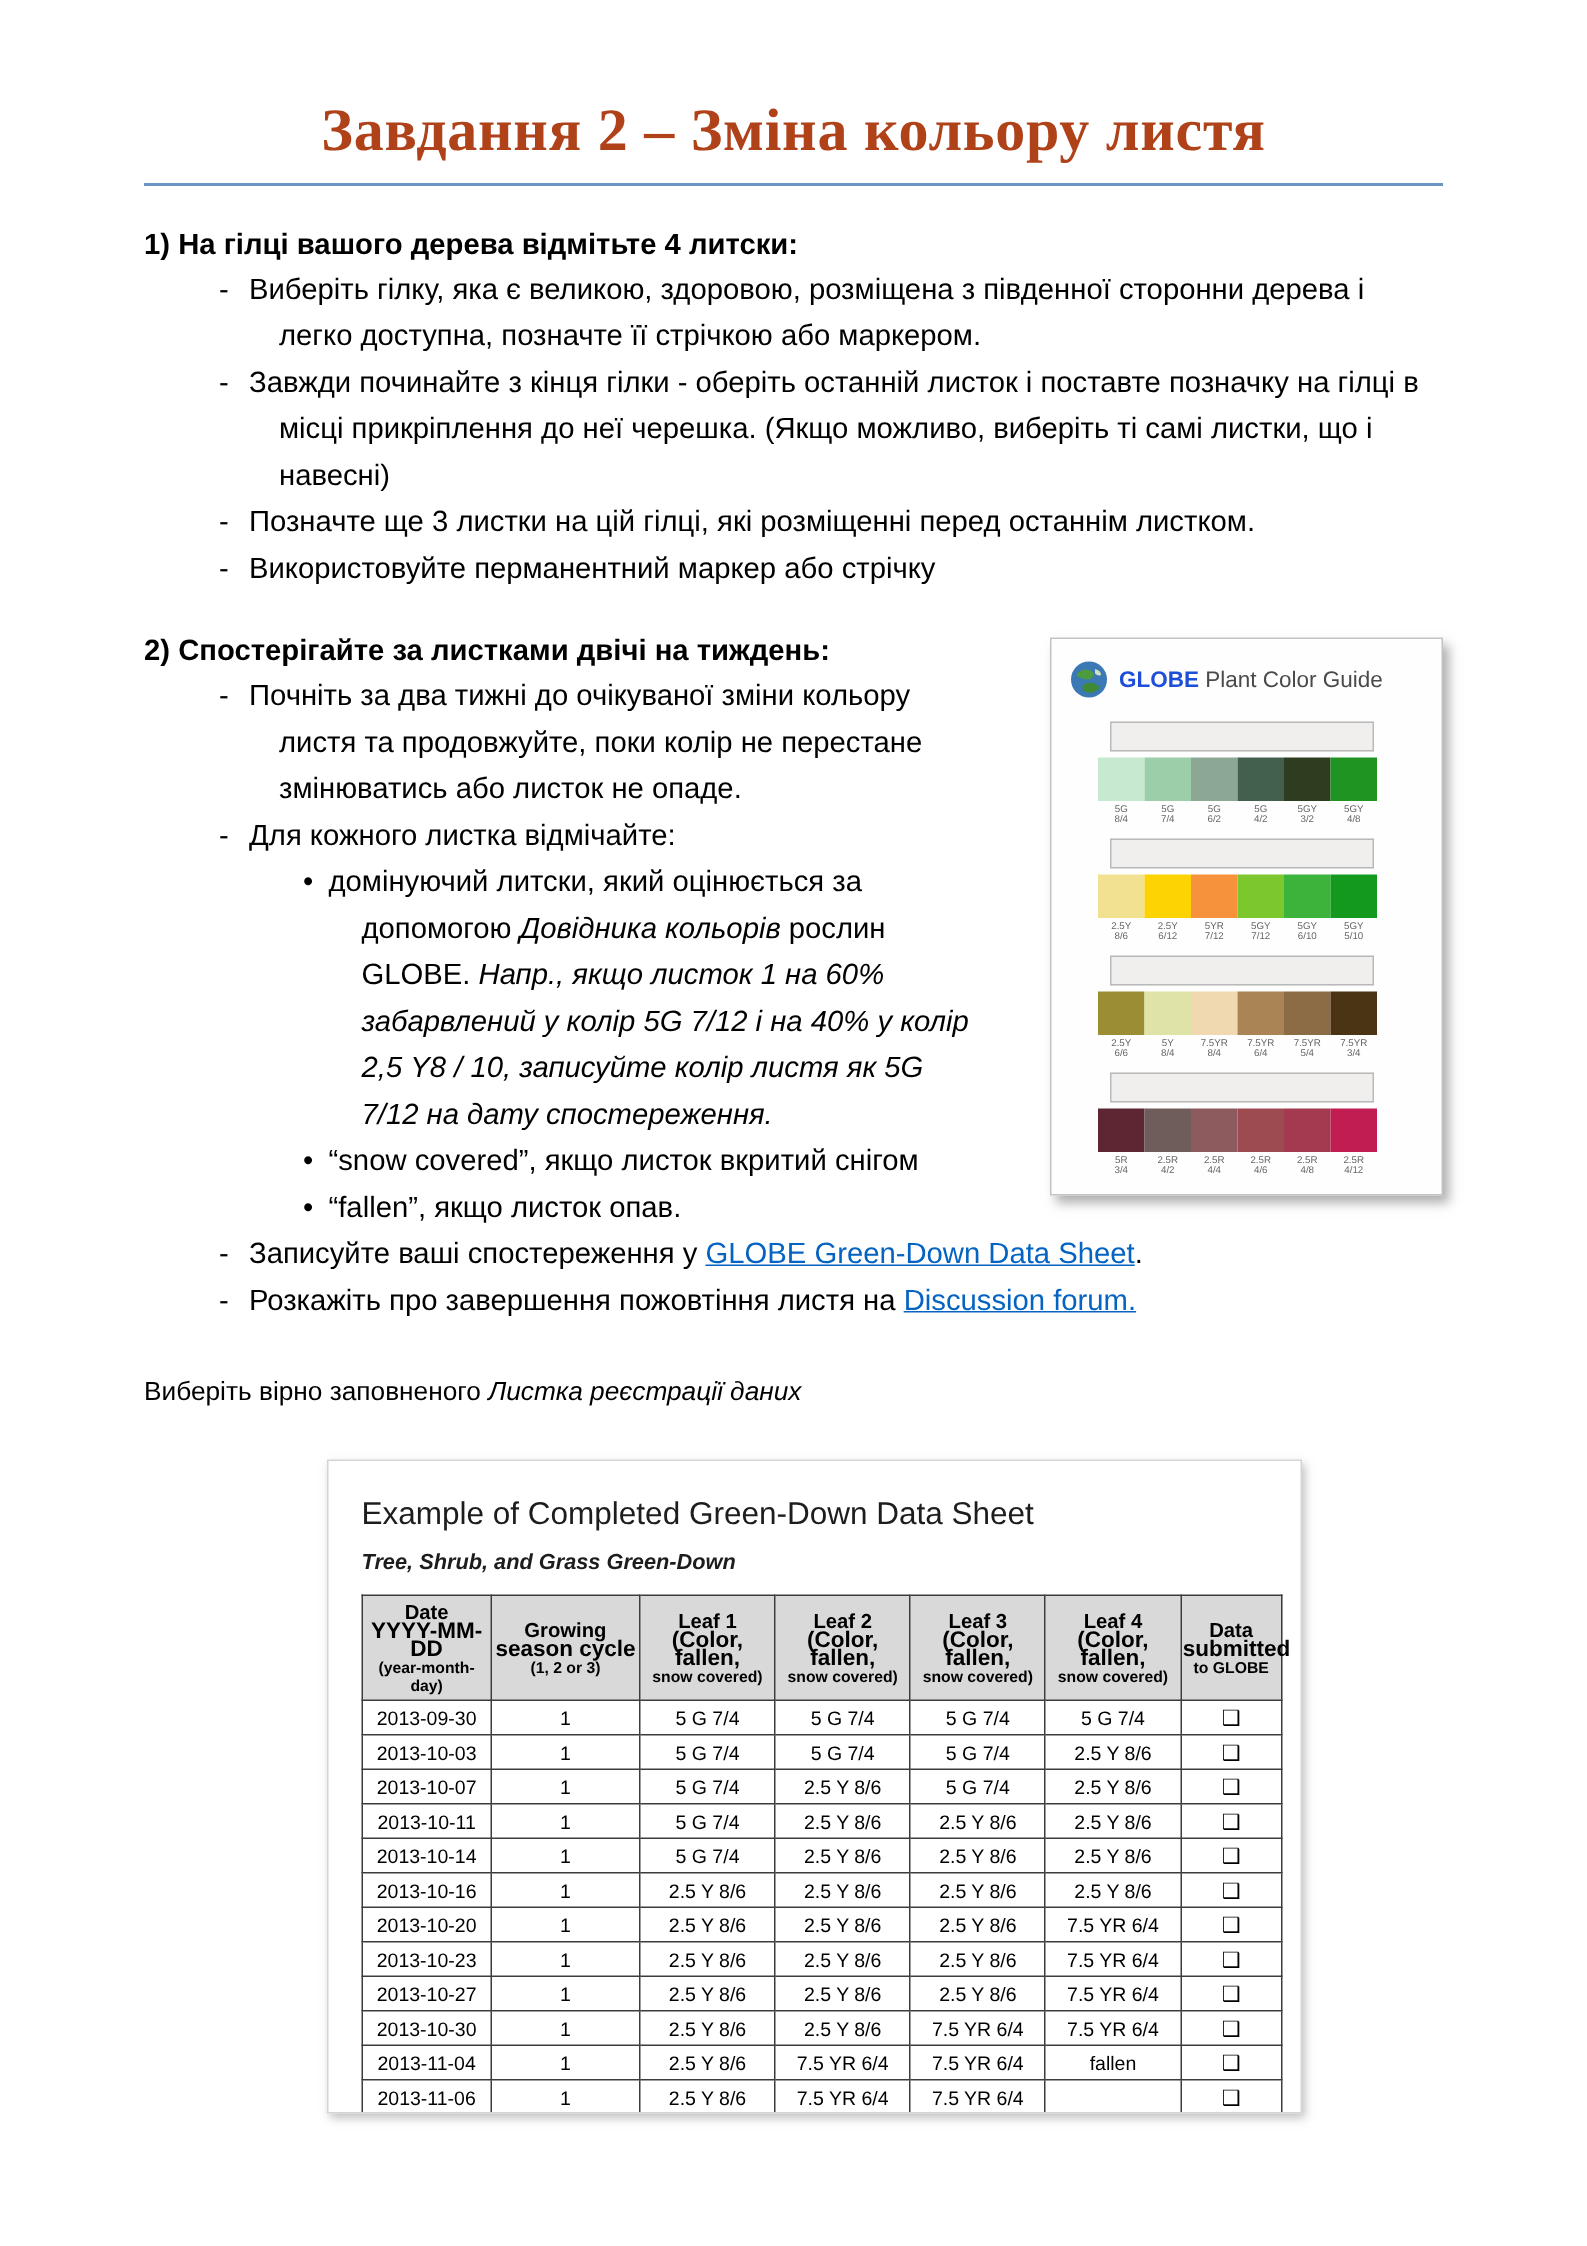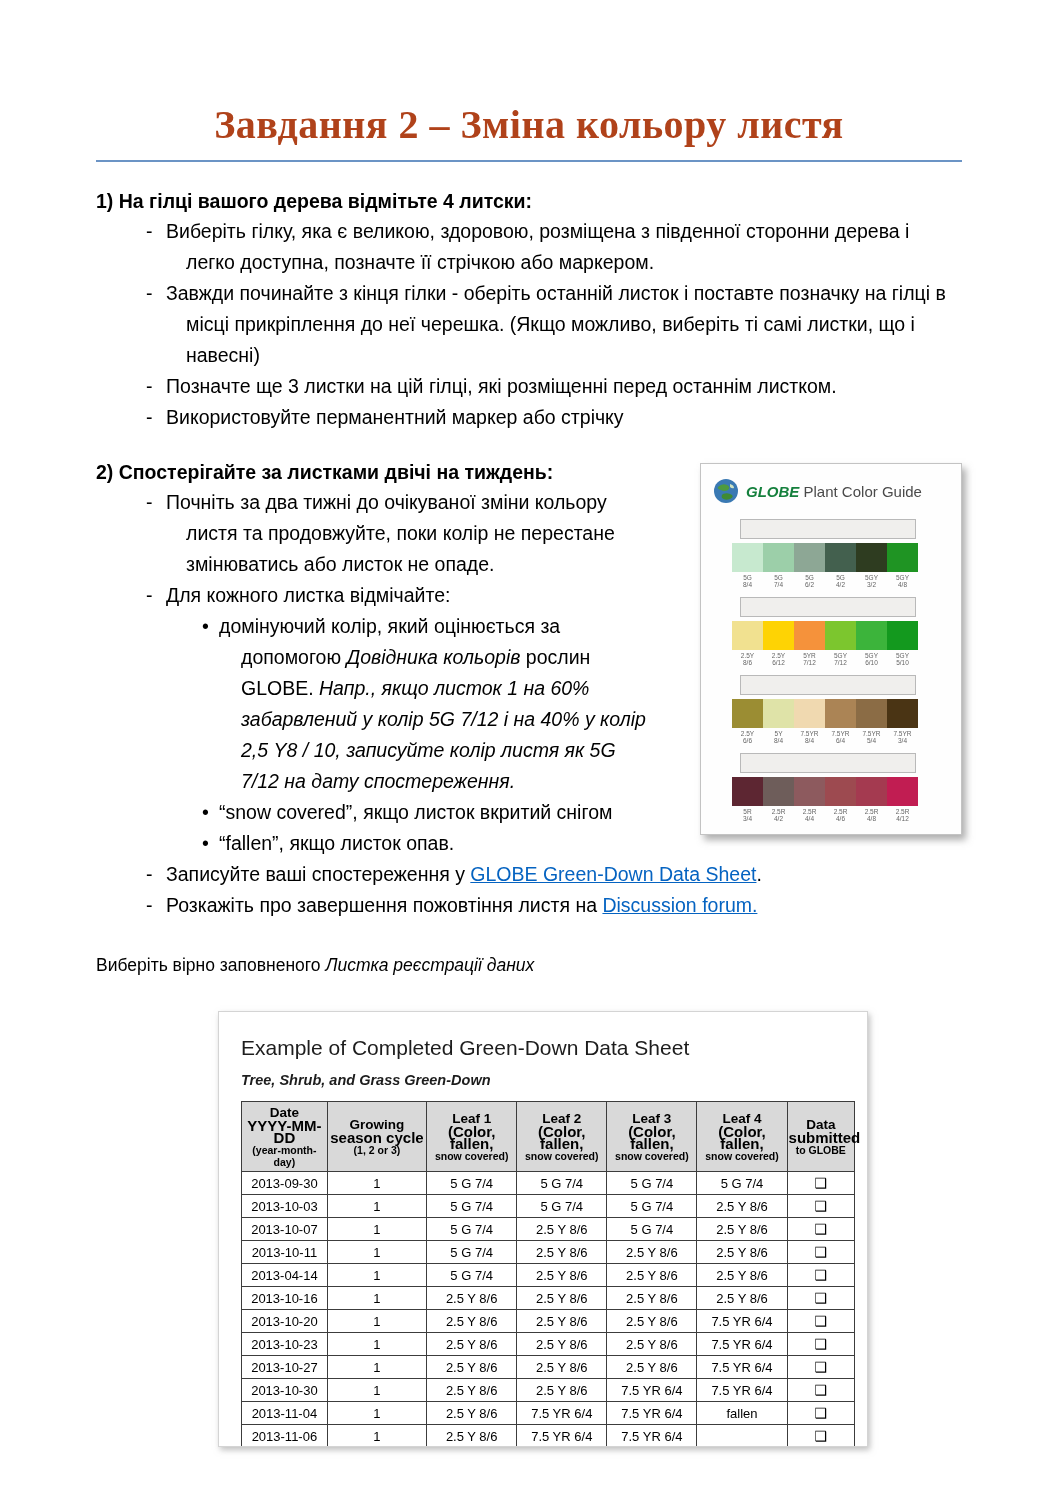--- a/index.html
+++ b/index.html
@@ -5,21 +5,21 @@
   * { box-sizing: border-box; margin: 0; padding: 0; }
   html,body { background:#ffffff; }
   body {
     width:1058px; height:1497px; overflow:hidden; position:relative;
     font-family:"Liberation Sans", sans-serif; color:#000;
   }
   .page { padding:0 96px; }
 
   
   .doc-title {
-    margin-top:102px; text-align:center;
+    margin-top:64px; text-align:center;
     font-family:"Liberation Serif", serif; font-weight:bold;
     font-size:40px; line-height:46px; color:#B0421A; letter-spacing:0.5px;
   }
   .title-rule { border:0; border-top:2px solid #6B94C5; margin-top:12px; }
 
   
   .sec-heading { font-size:19.5px; font-weight:bold; line-height:30px; margin-top:24px; }
   .dash-item { position:relative; padding-left:90px; text-indent:-20px; font-size:19.5px; line-height:31px; }
   .dash-item::before { content:"-"; position:absolute; left:50px; text-indent:0; }
   .bullet-item { position:relative; padding-left:145px; text-indent:-22px; font-size:19.5px; line-height:31px; }
@@ -32,21 +32,21 @@
   
   .guide {
     float:right; width:262px; margin:6px 0 16px 42px;
     background:#fefefe; border:1px solid #c3c3c3;
     box-shadow:4px 5px 7px rgba(110,110,110,.55);
     padding:10px 0 12px 0;
   }
   .guide-header { display:flex; align-items:center; gap:7px; padding:4px 12px 10px 12px; }
   .guide-logo { width:26px; height:26px; flex:0 0 auto; }
   .guide-title { font-size:15px; color:#4a4a4a; white-space:nowrap; }
-  .guide-title .brand { font-weight:bold; color:#15803d;font-style:italic; }
+  .guide-title .brand { font-weight:bold; color:#1d4ed8; }
   .guide-bar { height:20px; background:#f0efed; border:1px solid #b9b9b9; margin:5px 45px 4px 39px; }
   .swatch-strip { display:flex; padding-left:31px; }
   .swcol { width:31px; }
   .sw { width:31px; height:29px; }
   .slabel { margin-top:2px; text-align:center; font-size:6.5px; line-height:7px; color:#666; }
   .slabel span { display:block; }
   .guide-row { margin-bottom:9px; }
   .guide-row:last-child { margin-bottom:0; }
 
   
@@ -309,21 +309,21 @@
               </div>
             </div>
           </div>
       </div>
     </div>
 
     <div class="sec-heading">2) Спостерігайте за листками двічі на тиждень:</div>
     <div class="dash-item">Почніть за два тижні до очікуваної зміни кольору листя та продовжуйте, поки колір не перестане змінюватись або листок не опаде.</div>
     <div class="dash-item">Для кожного листка відмічайте:</div>
 
-    <div class="bullet-item"><span>домінуючий колір, який оцінюється за допомогою </span><span class="it">Довідника кольорів</span><span> рослин GLOBE. </span><span class="it">Напр., якщо листок 1 на 60% забарвлений у колір 5G 7/12 і на 40% у колір 2,5 Y8 / 10, записуйте колір листя як 5G 7/12 на дату спостереження.</span></div>
+    <div class="bullet-item"><span>домінуючий литски, який оцінюється за допомогою </span><span class="it">Довідника кольорів</span><span> рослин GLOBE. </span><span class="it">Напр., якщо листок 1 на 60% забарвлений у колір 5G 7/12 і на 40% у колір 2,5 Y8 / 10, записуйте колір листя як 5G 7/12 на дату спостереження.</span></div>
     <div class="bullet-item">“snow covered”, якщо листок вкритий снігом</div>
     <div class="bullet-item">“fallen”, якщо листок опав.</div>
 
     <div class="dash-item"><span>Записуйте ваші спостереження у </span><a class="doc-link">GLOBE Green-Down Data Sheet</a><span>.</span></div>
     <div class="dash-item"><span>Розкажіть про завершення пожовтіння листя на </span><a class="doc-link">Discussion forum.</a></div>
   </div>
 
   <div class="caption-line"><span>Виберіть вірно заповненого </span><span class="it">Листка реєстрації даних</span></div>
 
   <div class="datasheet">
@@ -421,21 +421,21 @@
             <td>2013-10-11</td>
             <td>1</td>
             <td>5 G 7/4</td>
             <td>2.5 Y 8/6</td>
             <td>2.5 Y 8/6</td>
             <td>2.5 Y 8/6</td>
             <td><span class="chk">❑</span></td>
           </tr>
 
           <tr>
-            <td>2013-04-14</td>
+            <td>2013-10-14</td>
             <td>1</td>
             <td>5 G 7/4</td>
             <td>2.5 Y 8/6</td>
             <td>2.5 Y 8/6</td>
             <td>2.5 Y 8/6</td>
             <td><span class="chk">❑</span></td>
           </tr>
 
           <tr>
             <td>2013-10-16</td>

